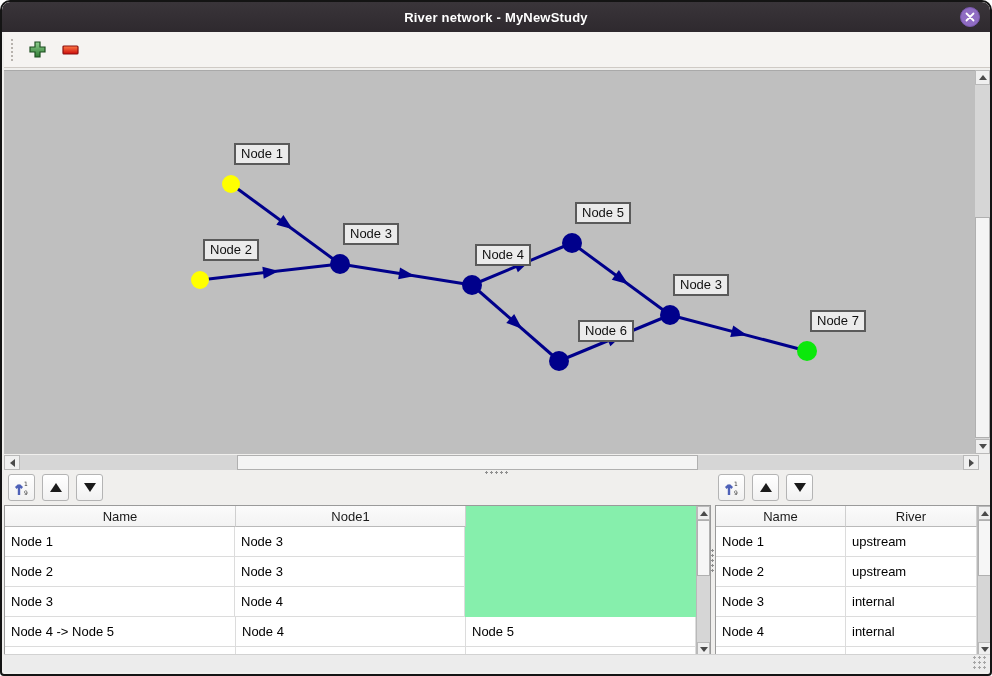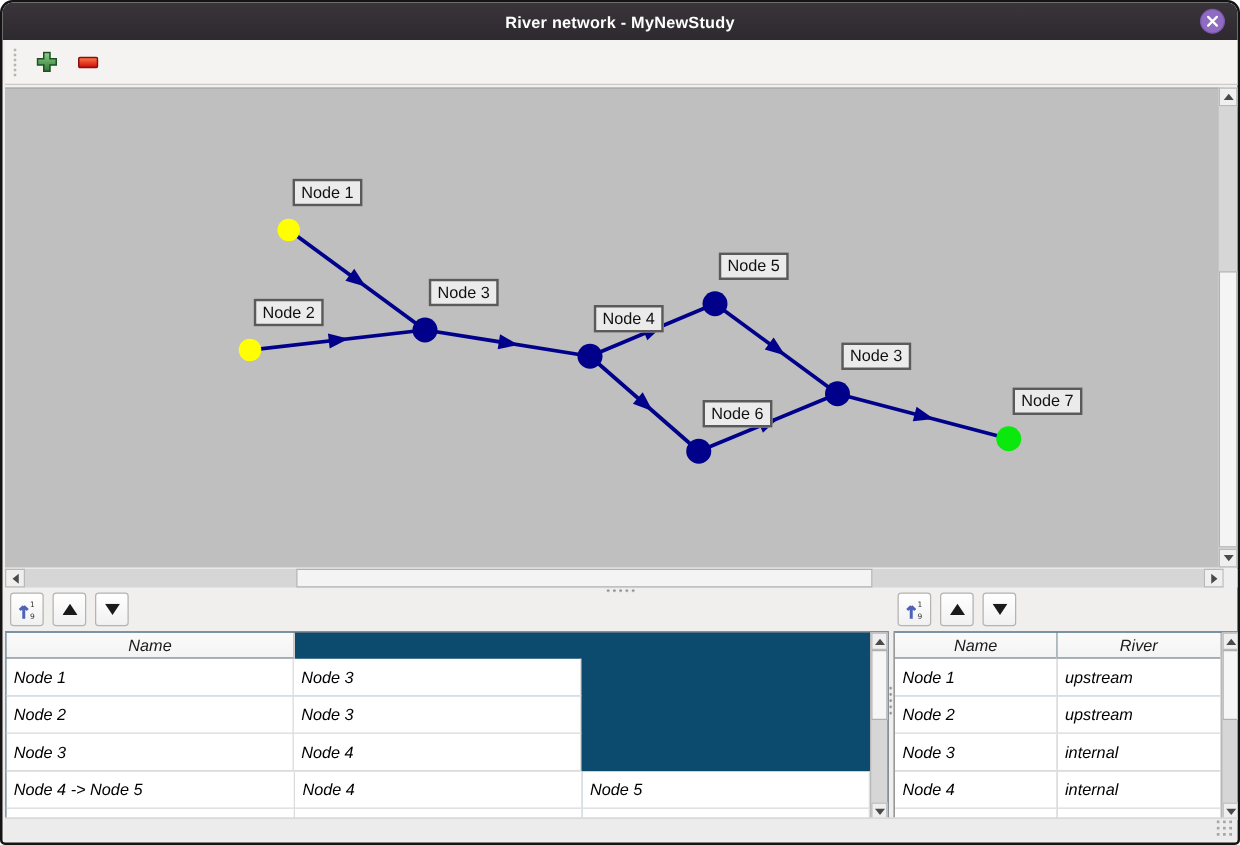--- a/index.html
+++ b/index.html
@@ -63,21 +63,21 @@
   #size-grip { position:absolute; right:4px; bottom:3px; width:14px; height:14px;
     background-image:radial-gradient(circle,#a5a5a5 1px,transparent 1.2px); background-size:5px 5px; }
   
   .pane-tools { position:absolute; top:472px; display:flex; gap:7px; }
   #tools-left { left:6px; } #tools-right { left:716px; }
   .sq-btn {
     width:27px; height:27px; background:linear-gradient(#ffffff,#f1f1f1);
     border:1px solid #b4b4b4; border-radius:3px; display:flex; align-items:center; justify-content:center;
   }
   
-  .grid-table { position:absolute; top:503px; background:#0c4a6e; border:1px solid #9a9a9a;font-style:italic; }
+  .grid-table { position:absolute; top:503px; background:#86efac; border:1px solid #9a9a9a; }
   #table-links { left:2px;  width:707px; height:152px; }
   #table-nodes { left:713px; width:277px; height:152px; }
   .tbl-inner { position:absolute; left:0; top:0; bottom:0; overflow:hidden; }
   .tbl-row { display:flex; }
   .tbl-header .cell {
     height:21px; background:linear-gradient(#fbfbfb,#f3f3f3); border-bottom:1px solid #b9b9b9;
     border-right:1px solid #cfcfcf; font-size:13px; color:#1a1a1a;
     display:flex; align-items:center; justify-content:center;
   }
   .tbl-body .cell {
@@ -157,21 +157,21 @@
         <circle cx="568" cy="172" r="10" fill="#00008b"></circle>
         <circle cx="555" cy="290" r="10" fill="#00008b"></circle>
         <circle cx="666" cy="244" r="10" fill="#00008b"></circle>
         <circle cx="803" cy="280" r="10" fill="#0be80b"></circle>
       </svg>
   <div class="node-label" style="left: 230px; top: 72px;">Node 1</div>
       <div class="node-label" style="left: 199px; top: 168px;">Node 2</div>
       <div class="node-label" style="left: 339px; top: 152px;">Node 3</div>
       <div class="node-label" style="left: 471px; top: 173px;">Node 4</div>
       <div class="node-label" style="left: 571px; top: 131px;">Node 5</div>
-      <div class="node-label" style="left: 558px; top: 249px; text-align: right;">Node 6</div>
+      <div class="node-label" style="left: 574px; top: 249px; text-align: right;">Node 6</div>
       <div class="node-label" style="left: 669px; top: 203px;">Node 3</div>
       <div class="node-label" style="left: 806px; top: 239px;">Node 7</div>
     </div>
 
   <div id="canvas-vscroll">
     <div class="sb-btn" style="top:0">
         <span class="tri tri-up"></span>
       </div>
     <div id="v-thumb"></div>
     <div class="sb-btn" style="bottom:0">
@@ -229,20 +229,21 @@
       <svg width="12" height="9" viewBox="0 0 12 9">
           <path d="M0 0 L12 0 L6 9 Z" fill="#1a1a1a"></path>
         </svg>
     </div>
   </div>
 
   <div id="table-links" class="grid-table">
     <div class="tbl-inner" style="right:14px">
         <div class="tbl-row tbl-header">
           <div class="cell" style="width: 231px;">Name</div>
+          <div class="cell" style="width: 230px;">Node1</div>
         </div>
         <div class="tbl-body">
           <div class="tbl-row">
             <div class="cell" style="width: 230px;">Node 1</div>
             <div class="cell" style="width: 230px;">Node 3</div>
           </div>
           <div class="tbl-row">
             <div class="cell" style="width: 230px;">Node 2</div>
             <div class="cell" style="width: 230px;">Node 3</div>
           </div>

